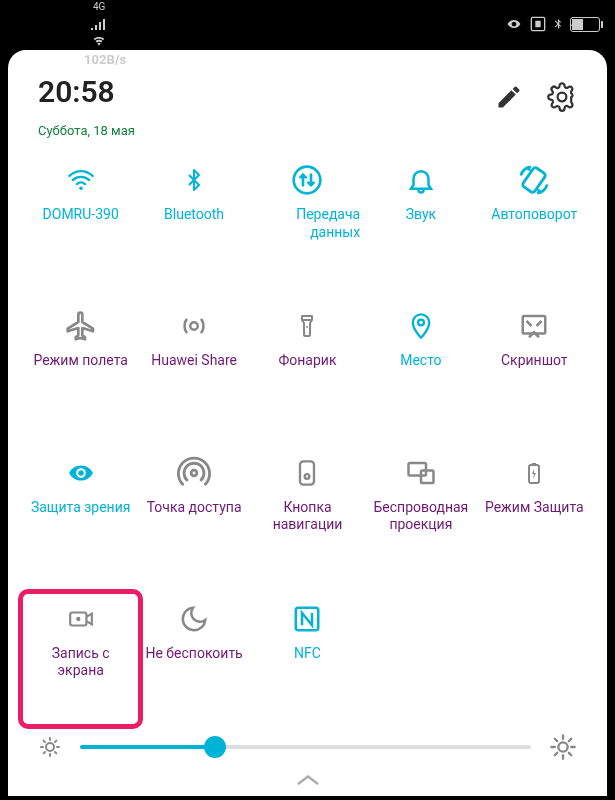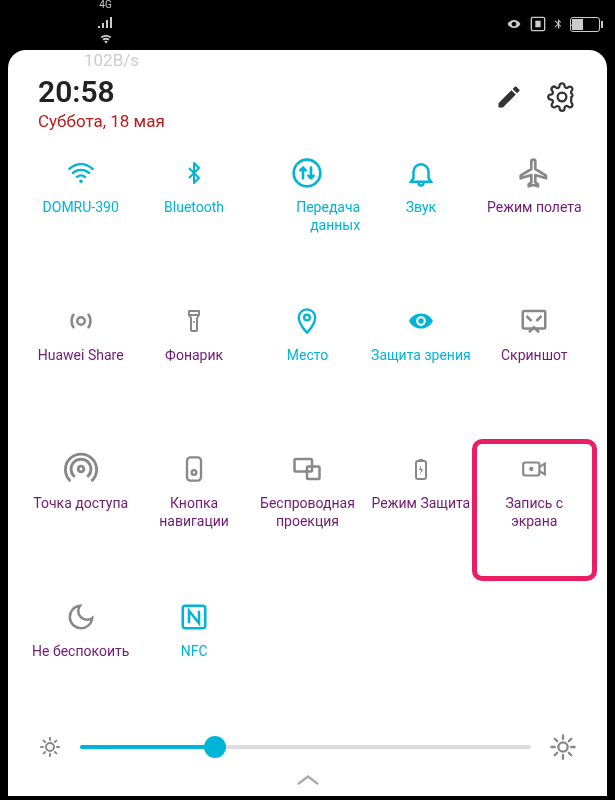--- a/index.html
+++ b/index.html
@@ -31,21 +31,21 @@
       flex-direction: column;
     }
     .panel-header {
       display: flex;
       justify-content: space-between;
       align-items: flex-start;
       padding: 0 14px 20px 14px;
     }
     .time-block { }
     .time { font-size: 30px; font-weight: 600; color: #222; }
-    .date { font-size: 17px; color: #b91c1c; margin-top: 2px; }
+    .date { font-size: 13px; color: #15803d; margin-top: 14px; }
     .header-icons { display: flex; gap: 24px; align-items: center; margin-top: 8px; }
     .grid {
       display: grid;
       grid-template-columns: repeat(5, 1fr);
       gap: 0;
       row-gap: 18px;
       flex: 1;
     }
     .tile {
       display: flex;
@@ -134,21 +134,21 @@
 <div class="status-bar">
   <div class="status-left">
     <span>Beeline</span>
     <span style="font-size:10px;">4G</span>
     <svg width="18" height="14" viewBox="0 0 18 14">
         <path fill="#ccc" d="M1 12h2v2H1zM5 9h2v5H5zM9 6h2v8H9zM13 3h2v11h-2z"></path>
       </svg>
     <svg width="18" height="14" viewBox="0 0 24 24">
         <path fill="#ccc" d="M12 20l-3-4c1.8-1.3 4.2-1.3 6 0l-3 4zm-6-8c3.3-2.7 8.7-2.7 12 0l-2 2.5c-2.2-1.8-5.8-1.8-8 0L6 12zm-3-4c5-4 13-4 18 0l-2 2.5c-3.9-3.1-10.1-3.1-14 0L3 8z"></path>
       </svg>
-    <span style="margin-left:12px; font-size:17px;">102B/s</span>
+    <span style="margin-left:12px; font-size:13px;font-weight:bold;">102B/s</span>
   </div>
   <div class="status-right">
     <svg width="20" height="14" viewBox="0 0 24 24">
         <path fill="#ccc" d="M12 5C7 5 2.7 8.1 1 12c1.7 3.9 6 7 11 7s9.3-3.1 11-7c-1.7-3.9-6-7-11-7zm0 11c-2.2 0-4-1.8-4-4s1.8-4 4-4 4 1.8 4 4-1.8 4-4 4z"></path>
       </svg>
     <svg width="16" height="16" viewBox="0 0 24 24">
         <rect x="2" y="2" width="20" height="20" rx="2" fill="none" stroke="#ccc" stroke-width="2"></rect>
         <path fill="#ccc" d="M8 7v10l8-6V7z M8 17l8-6v6"></path>
       </svg>
     <svg width="12" height="16" viewBox="0 0 24 24">
@@ -209,20 +209,30 @@
       <div class="tile-label">Передача данных</div>
     </div>
     <div class="tile active">
       <div class="tile-icon">
         <svg width="30" height="32" viewBox="0 0 24 24">
             <path fill="none" stroke="#00b4d8" stroke-width="2" d="M18 16v-5a6 6 0 1 0-12 0v5l-2 3h16l-2-3zM10 20a2 2 0 0 0 4 0"></path>
           </svg>
       </div>
       <div class="tile-label">Звук</div>
     </div>
+    <div class="tile active">
+      <div class="tile-icon">
+        <svg width="34" height="34" viewBox="0 0 24 24">
+            <rect x="7" y="4" width="10" height="16" rx="2" fill="none" stroke="#00b4d8" stroke-width="2" transform="rotate(35 12 12)"></rect>
+            <path fill="none" stroke="#00b4d8" stroke-width="2" stroke-linecap="round" d="M3 8c1-3 4-5 6-5M21 16c-1 3-4 5-6 5"></path>
+            <path fill="#00b4d8" d="M9 2l-2 3 3 1zM15 22l2-3-3-1z"></path>
+          </svg>
+      </div>
+      <div class="tile-label">Автоповорот</div>
+    </div>
 
     <div class="tile inactive">
       <div class="tile-icon">
         <svg width="32" height="32" viewBox="0 0 24 24">
             <path fill="none" stroke="#888" stroke-width="2" stroke-linejoin="round" d="M21 16v-2l-8-5V3.5a1.5 1.5 0 0 0-3 0V9l-8 5v2l8-2.5V19l-2 1.5V22l3.5-1 3.5 1v-1.5L13 19v-5.5l8 2.5z"></path>
           </svg>
       </div>
       <div class="tile-label">Режим полета</div>
     </div>
     <div class="tile inactive">
@@ -245,37 +255,37 @@
     </div>
     <div class="tile active">
       <div class="tile-icon">
         <svg width="28" height="34" viewBox="0 0 24 24">
             <path fill="none" stroke="#00b4d8" stroke-width="2" d="M12 22s7-7 7-13a7 7 0 1 0-14 0c0 6 7 13 7 13z"></path>
             <circle cx="12" cy="9" r="2.5" fill="none" stroke="#00b4d8" stroke-width="2"></circle>
           </svg>
       </div>
       <div class="tile-label">Место</div>
     </div>
-    <div class="tile active">
-      <div class="tile-icon">
-        <svg width="36" height="26" viewBox="0 0 24 24">
-            <path fill="#00b4d8" d="M12 5C7 5 2.7 8.1 1 12c1.7 3.9 6 7 11 7s9.3-3.1 11-7c-1.7-3.9-6-7-11-7zm0 11.5a4.5 4.5 0 1 1 0-9 4.5 4.5 0 0 1 0 9zm0-7a2.5 2.5 0 1 0 0 5 2.5 2.5 0 0 0 0-5z"></path>
-          </svg>
-      </div>
-      <div class="tile-label">Защита зрения</div>
-    </div>
-
     <div class="tile inactive">
       <div class="tile-icon">
         <svg width="34" height="30" viewBox="0 0 24 24">
             <rect x="3" y="4" width="18" height="14" rx="1" fill="none" stroke="#888" stroke-width="2"></rect>
             <path fill="none" stroke="#888" stroke-width="2" d="M8 21l4-4 4 4M6 8l4 4M18 8l-4 4"></path>
           </svg>
       </div>
       <div class="tile-label">Скриншот</div>
+    </div>
+
+    <div class="tile active">
+      <div class="tile-icon">
+        <svg width="36" height="26" viewBox="0 0 24 24">
+            <path fill="#00b4d8" d="M12 5C7 5 2.7 8.1 1 12c1.7 3.9 6 7 11 7s9.3-3.1 11-7c-1.7-3.9-6-7-11-7zm0 11.5a4.5 4.5 0 1 1 0-9 4.5 4.5 0 0 1 0 9zm0-7a2.5 2.5 0 1 0 0 5 2.5 2.5 0 0 0 0-5z"></path>
+          </svg>
+      </div>
+      <div class="tile-label">Защита зрения</div>
     </div>
     <div class="tile inactive">
       <div class="tile-icon">
         <svg width="34" height="34" viewBox="0 0 24 24">
             <circle cx="12" cy="12" r="2" fill="none" stroke="#888" stroke-width="2"></circle>
             <path fill="none" stroke="#888" stroke-width="2" stroke-linecap="round" d="M7 17a7 7 0 1 1 10 0M4 20a11 11 0 1 1 16 0"></path>
           </svg>
       </div>
       <div class="tile-label">Точка доступа</div>
     </div>

